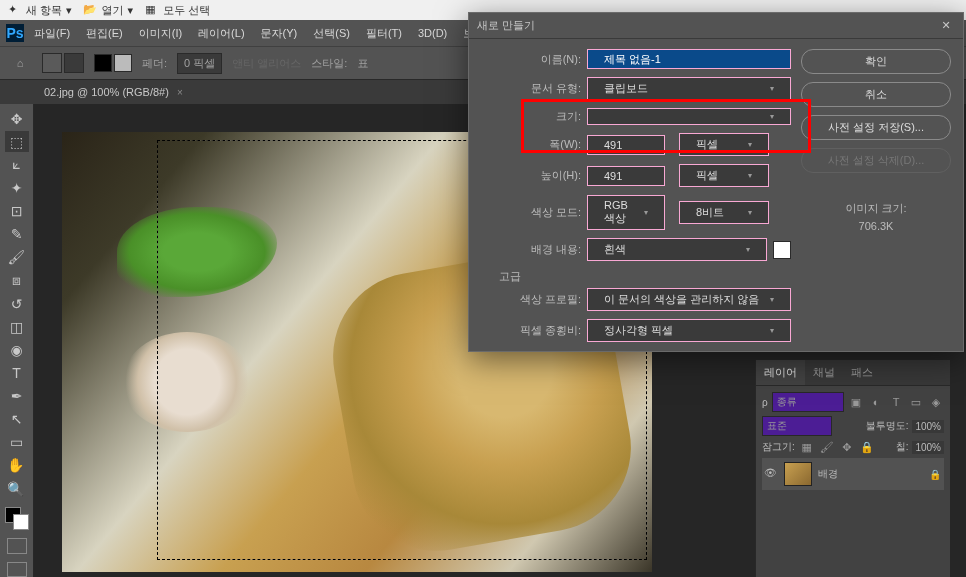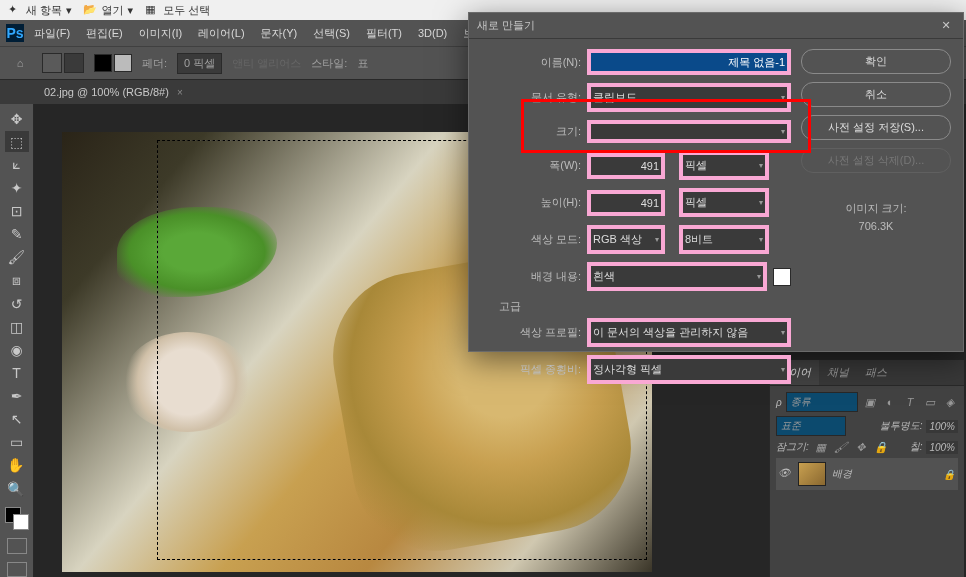--- a/index.html
+++ b/index.html
@@ -34,46 +34,46 @@
 .mode-box { margin-top: 6px; width: 20px; height: 16px; border: 1px solid #888; background: #535353; }
 
 .canvas-area { flex: 1; background: #262626; position: relative; overflow: hidden; }
 .docwin { position: absolute; left: 28px; top: 28px; width: 590px; height: 440px; background: #3a3a3a; }
 .photo { position: absolute; inset: 0; background: linear-gradient(130deg, #2a2418 0%, #3d3a28 15%, #d8d4c0 40%, #c8a050 55%, #b88840 70%, #d0c8b0 85%, #3a3528 100%); }
 .photo::before { content: ""; position: absolute; left: 55px; top: 75px; width: 160px; height: 90px; background: radial-gradient(ellipse, #5aa838 30%, #4a9028 60%, transparent 80%); border-radius: 50% 40% 60% 30%; }
 .photo::after { content: ""; position: absolute; left: 60px; top: 200px; width: 130px; height: 100px; background: radial-gradient(circle, #e8ddd0 40%, #d0c0a8 60%, transparent 75%); border-radius: 50%; }
 .rolls { position: absolute; right: 30px; bottom: 30px; width: 280px; height: 280px; background: radial-gradient(ellipse at 60% 40%, #d8b870 20%, #c8a050 40%, #a88838 65%, transparent 85%); transform: rotate(-10deg); border-radius: 30%; }
 .marquee { position: absolute; left: 95px; top: 8px; width: 490px; height: 420px; border: 1px dashed #fff; outline: 1px dashed #000; outline-offset: -1px; }
 
-.right-panels { width: 195px; background: #424242; border-left: 1px solid #282828; position: absolute; right: 2px; top: 360px; bottom: 0; font-style: italic; }
+.right-panels { width: 195px; background: #424242; border-left: 1px solid #282828; position: absolute; right: 16px; top: 360px; bottom: 0; }
 .collapsed-strip { position: absolute; right: 195px; top: 104px; width: 12px; height: 18px; background: #424242; border: 1px solid #282828; }
 
 .panel-tabs { display: flex; background: #383838; font-size: 11px; color: #999; border-bottom: 1px solid #282828; }
 .panel-tab { padding: 5px 8px; }
 .panel-tab.active { background: #424242; color: #ddd; }
 .panel-body { padding: 6px; font-size: 10px; color: #bbb; }
 .panel-row { display: flex; align-items: center; gap: 4px; margin-bottom: 4px; }
-.panel-sel { background: #0c4a6e; border: 1px solid #282828; padding: 2px 4px; flex: 1; color: #999; }
+.panel-sel { background: #4c1d95; border: 1px solid #282828; padding: 2px 4px; flex: 1; color: #999; }
 .mini-icon { width: 16px; height: 14px; color: #999; display: flex; align-items: center; justify-content: center; font-size: 11px; }
 .layer-row { display: flex; align-items: center; gap: 6px; padding: 4px 2px; background: #525252; }
 .eye { width: 14px; height: 14px; }
 .thumb { width: 28px; height: 24px; background: linear-gradient(135deg, #c8a050, #8a6830); border: 1px solid #222; }
 
 
 .dialog { position: absolute; left: 468px; top: 12px; width: 496px; height: 340px; background: #535353; border: 1px solid #6a6a6a; box-shadow: 0 8px 30px rgba(0,0,0,0.5); color: #c8c8c8; font-size: 11px; }
 .dlg-title { background: #535353; height: 26px; display: flex; align-items: center; justify-content: space-between; padding: 0 8px; border-bottom: 1px solid #3a3a3a; }
 .dlg-close { width: 18px; height: 18px; display: flex; align-items: center; justify-content: center; color: #c8c8c8; }
 .dlg-body { display: flex; padding: 10px 12px; gap: 10px; }
 .dlg-form { flex: 1; }
 .dlg-side { width: 150px; display: flex; flex-direction: column; gap: 8px; }
 .dlg-btn { background: #535353; border: 1px solid #8a8a8a; border-radius: 12px; padding: 4px 0; text-align: center; color: #ddd; }
 .dlg-btn.disabled { color: #777; border-color: #606060; }
 .fld { display: flex; align-items: center; margin-bottom: 8px; gap: 6px; }
 .fld label { width: 100px; text-align: right; color: #bbb; }
-.fld input, .fld .sel { background: #3a3a3a; border: 4px solid #f9a8d4; color: #ddd; padding: 3px 2px; font-size: 11px; text-align: right; }
+.fld input, .fld .sel { background: #3a3a3a; border: 1px solid #f9a8d4; color: #ddd; padding: 3px 16px; font-size: 11px; }
 .fld input.name { flex: 1; background: #0a4a8a; color: #fff; }
 .fld input.num { width: 78px; }
 .sel { display: flex; align-items: center; justify-content: space-between; gap: 6px; }
 .sel::after { content: "▾"; font-size: 8px; color: #999; }
 .unit { width: 90px; margin-left: 8px; }
 .highlight { position: absolute; border: 3px solid #ff0000; pointer-events: none; }
 .hl1 { left: 40px; top: 50px; width: 290px; height: 54px; }
 .section-label { color: #bbb; margin: 6px 0 4px 18px; }
 .imgsize { text-align: center; margin-top: 20px; color: #bbb; }
 .swatch-bg { width: 18px; height: 18px; background: #fff; border: 1px solid #2a2a2a; }

